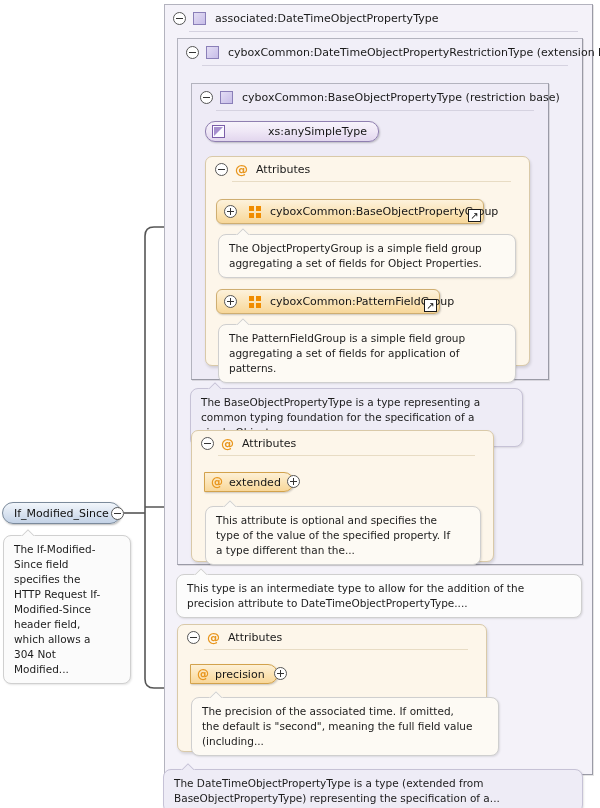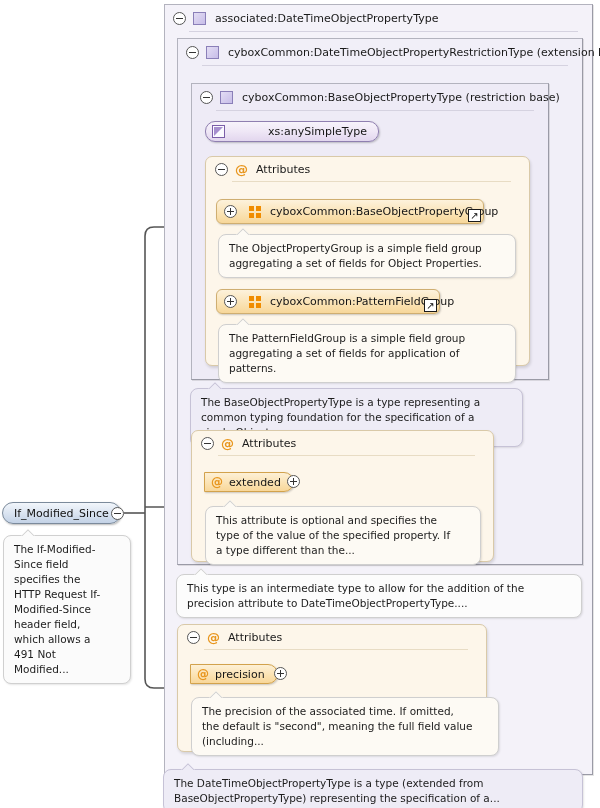--- a/index.html
+++ b/index.html
@@ -439,16 +439,16 @@
     <span>The DateTimeObjectPropertyType is a type (extended from BaseObjectPropertyType) representing the specification of a...</span>
   </div>
 
   <div class="elem-node" style="left:2px; top:502px;">
     <span>If_Modified_Since</span>
   </div>
   <div class="toggle" style="left:111px; top:507px;"></div>
 
   <div class="doc elem" style="left:3px; top:535px; width:128px;">
     <span class="tip"></span>
-    <span>The If-Modified-Since field specifies the HTTP Request If-Modified-Since header field, which allows a 491 Not Modified...</span>
+    <span>The If-Modified-Since field specifies the HTTP Request If-Modified-Since header field, which allows a 304 Not Modified...</span>
   </div>
 
 </div>
 
 </body></html>

